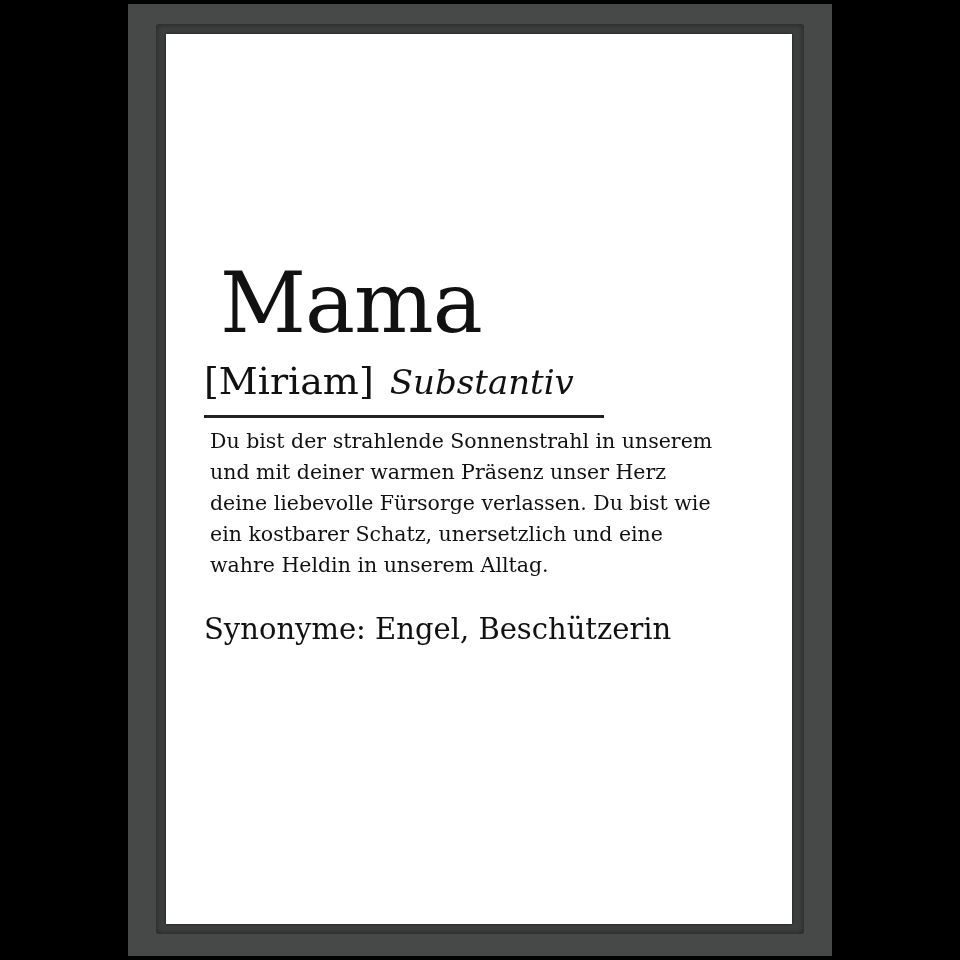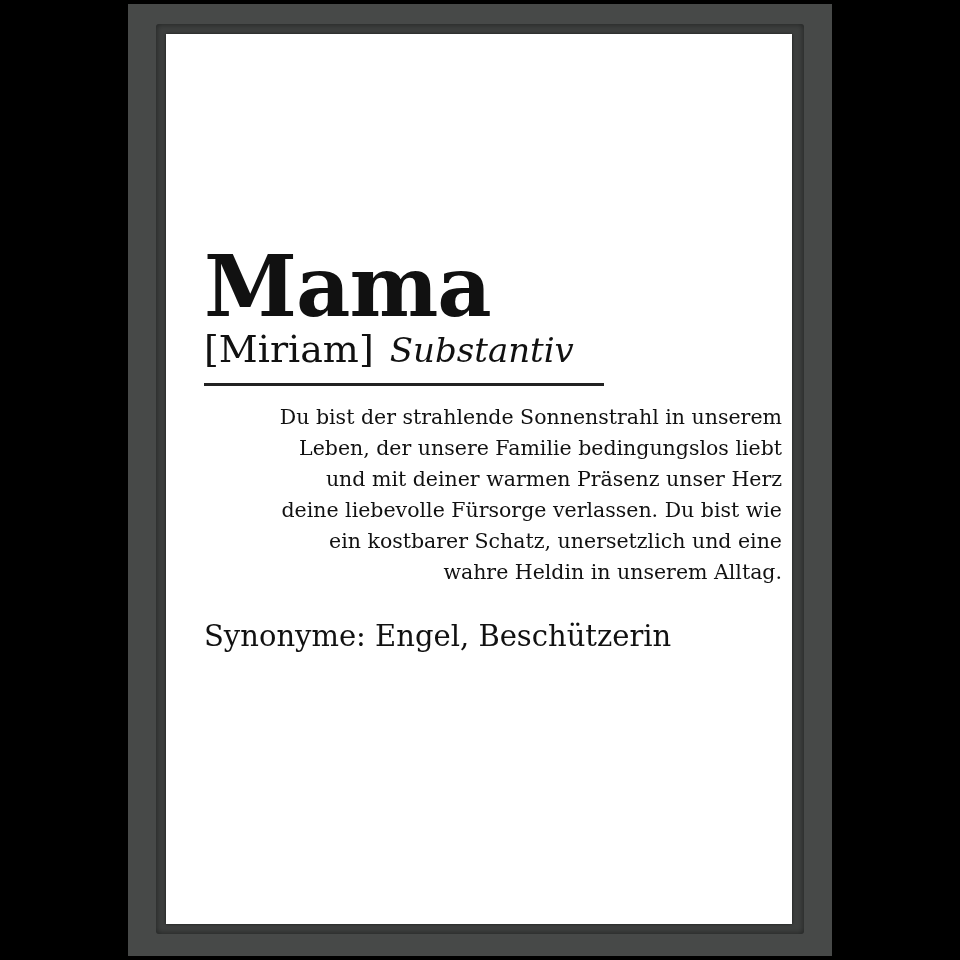--- a/index.html
+++ b/index.html
@@ -21,33 +21,32 @@
     position: absolute; left: 166px; top: 34px; width: 626px; height: 890px;
     background: #ffffff;
     box-shadow: 0 0 3px rgba(0,0,0,0.6);
   }
   .content {
     position: absolute; left: 38px; top: 208px; width: 560px;
     color: #111111;
     font-family: "DejaVu Serif", "Liberation Serif", serif;
   }
   .title {
-    font-size: 84px; line-height: 90px; margin: 0; font-weight: bold;
+    font-size: 84px; line-height: 90px; margin: 16px; font-weight: normal;
     letter-spacing: -1px;
   }
   .subtitle-row { font-size: 38px; line-height: 42px; margin-top: -4px; }
   .subtitle-name { font-weight: normal; }
   .subtitle-pos { font-style: italic; font-size: 34px; margin-left: 4px; }
   .divider {
     width: 400px; height: 3px; background: #222222; margin: 12px 0 8px 0;
   }
   .definition {
-    font-size: 20.5px; line-height: 31px; margin: 16px; width: 560px;
+    font-size: 20.5px; line-height: 31px; margin: 4px; width: 560px;
     padding-left: 2px;
-    text-align: right;
   }
   .definition span { display: block; white-space: nowrap; }
   .synonyms {
     margin-top: 30px; font-size: 29px; line-height: 36px; white-space: nowrap;
   }
 </style>
 </head>
 <body>
 
 <div class="frame"></div>
@@ -56,21 +55,20 @@
 <div class="poster">
   <div class="content">
     <h1 class="title">Mama</h1>
     <div class="subtitle-row">
       <span class="subtitle-name">[Miriam]</span>
       <span class="subtitle-pos">Substantiv</span>
     </div>
     <div class="divider"></div>
     <p class="definition">
       <span>Du bist der strahlende Sonnenstrahl in unserem</span>
-      <span>Leben, der unsere Familie bedingungslos liebt</span>
       <span>und mit deiner warmen Präsenz unser Herz</span>
       <span>deine liebevolle Fürsorge verlassen. Du bist wie</span>
       <span>ein kostbarer Schatz, unersetzlich und eine</span>
       <span>wahre Heldin in unserem Alltag.</span>
     </p>
     <div class="synonyms">Synonyme: Engel, Beschützerin</div>
   </div>
 </div>
 
 </body></html>

